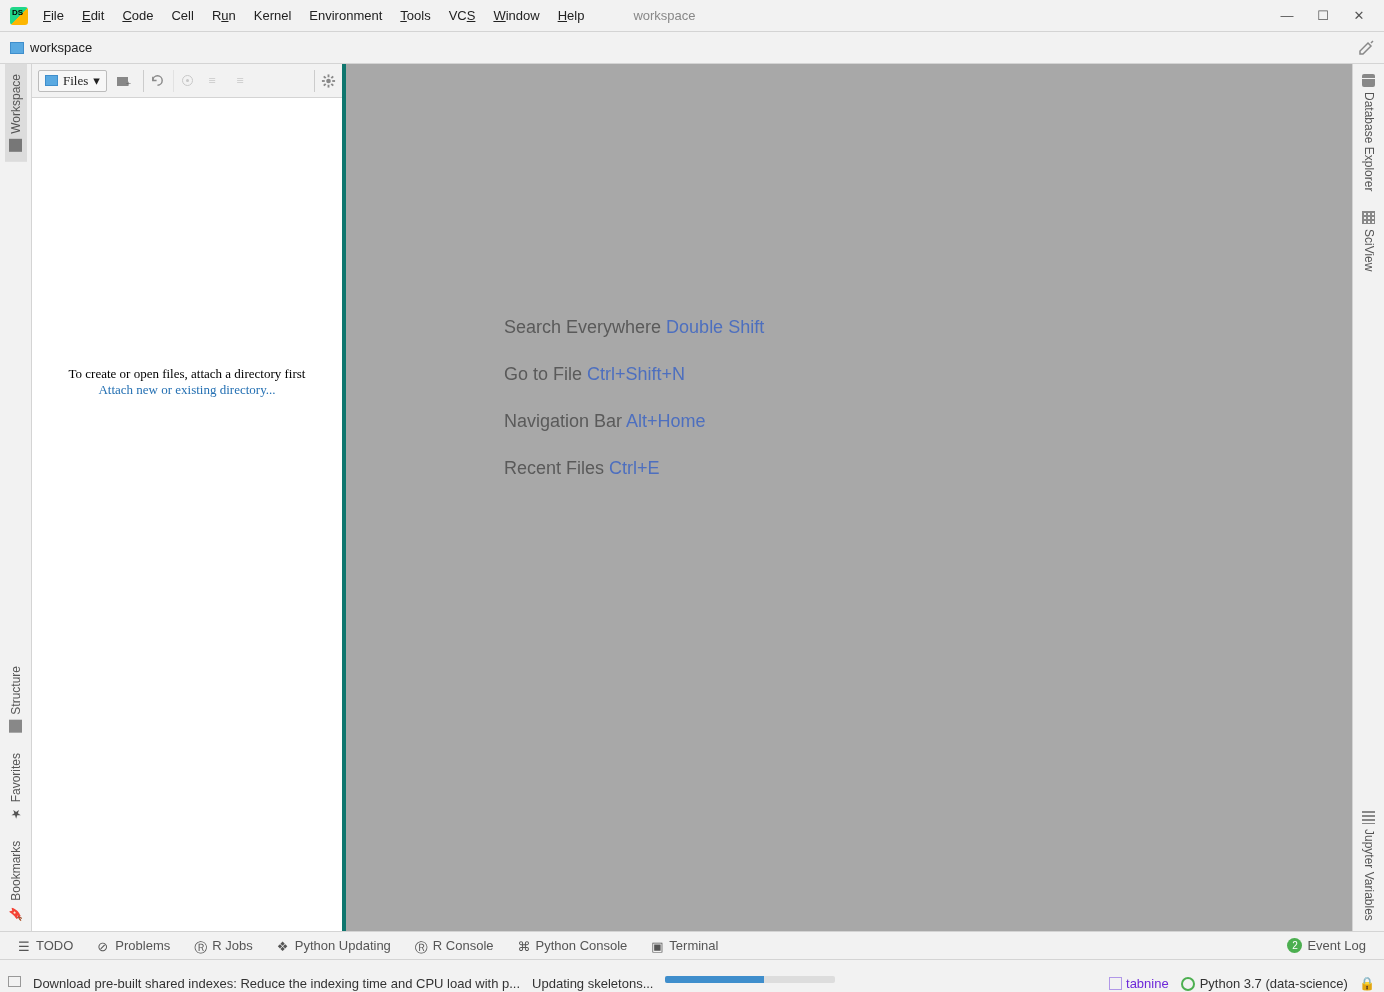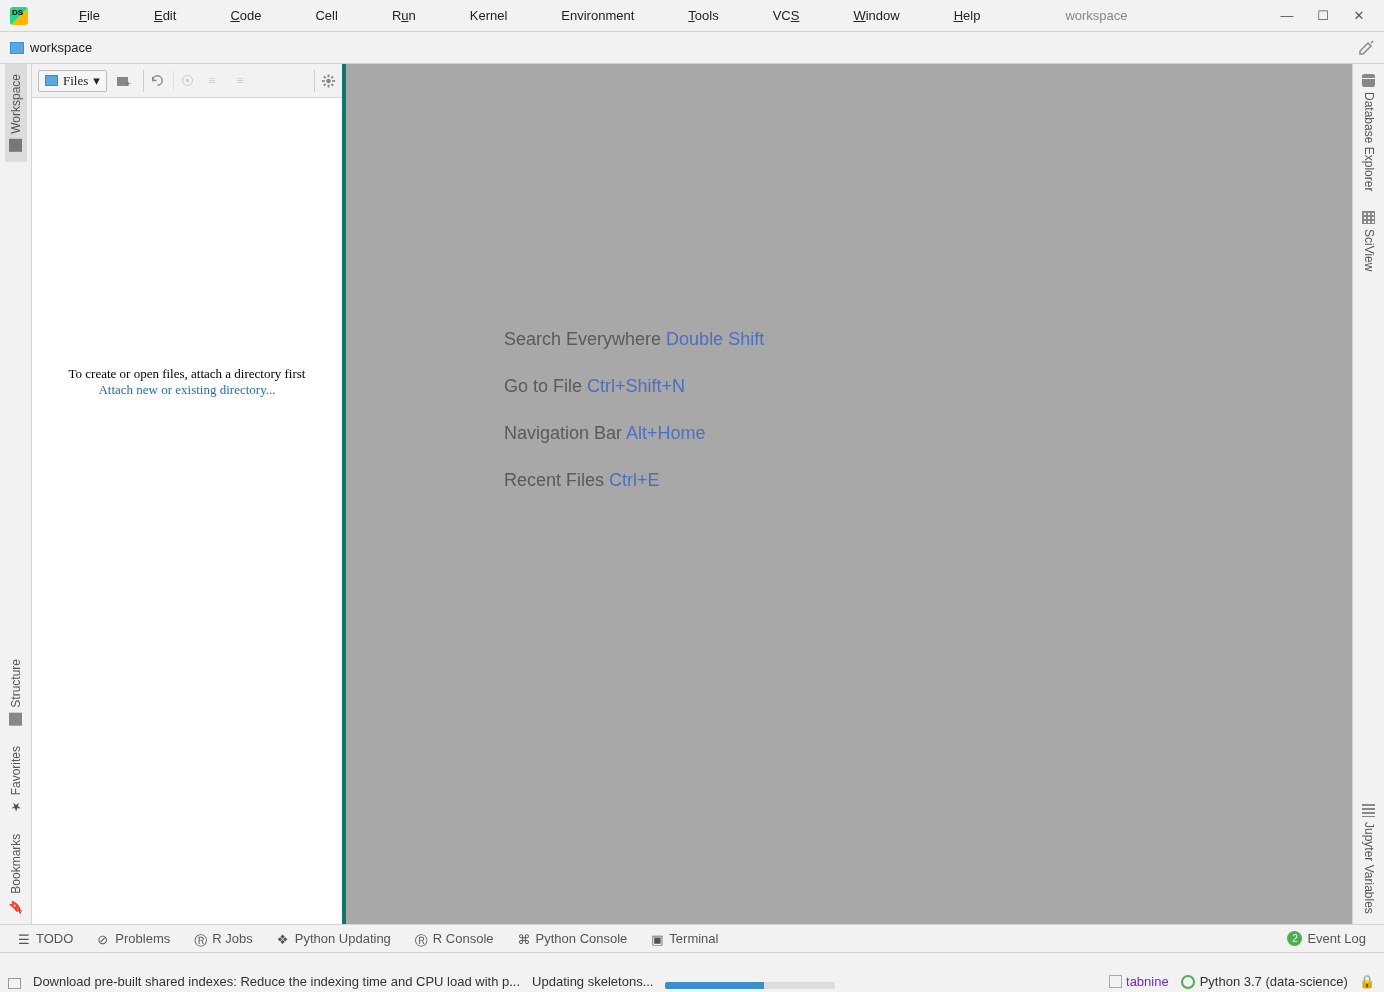--- a/index.html
+++ b/index.html
@@ -15,21 +15,20 @@
   color: #222;
 }
 
 .menubar {
   height: 32px;
   display: flex;
   align-items: center;
   padding: 0 4px;
   background: #f2f2f2;
   border-bottom: 1px solid #d4d4d4;
-  gap: 36px;
 }
 .app-icon {
   width: 18px; height: 18px; margin: 0 6px;
   background: linear-gradient(135deg,#21d789 50%,#fcb602 50%);
   border-radius: 3px;
   position: relative;
 }
 .app-icon::after{content:"DS";position:absolute;top:1px;left:2px;font-size:8px;font-weight:bold;color:#000;}
 .menu-item {
   padding: 4px 9px;
@@ -126,21 +125,21 @@
 
 .editor-area {
   flex:1;
   background:#a8a8a8;
   position:relative;
   color:#5a5a5a;
 }
 .hints {
   position:absolute;
   left:158px;
-  top:262px;
+  top:250px;
   font-size:18px;
   line-height:1.5;
 }
 .hints .row{margin-bottom:20px;}
 .hints .shortcut{color:#4d6fbf;}
 
 
 .bottom-tabs {
   height:28px;
   background:#f2f2f2;
@@ -151,26 +150,26 @@
   gap:4px;
   font-size:13px;
 }
 .btab{display:flex;align-items:center;gap:5px;padding:3px 10px;color:#555;}
 .btab .ic{width:13px;height:13px;display:inline-block;}
 .spacer{flex:1;}
 .badge{background:#4caf50;color:#fff;border-radius:50%;width:15px;height:15px;font-size:10px;display:flex;align-items:center;justify-content:center;}
 
 
 .statusbar {
-  height:40px;
+  height:20px;
   background:#f2f2f2;
   border-top:1px solid #d4d4d4;
   display:flex;
-  align-items:flex-end;
-  padding:3px 8px;
+  align-items:flex-start;
+  padding:16px 8px;
   gap:12px;
   font-size:13px;
   color:#333;
 }
 .statusbar .sq-ic{width:13px;height:11px;border:1px solid #999;}
 .progress{width:170px;height:7px;background:#ddd;border-radius:2px;position:relative;overflow:hidden;}
 .progress .bar{position:absolute;left:0;top:0;height:100%;background:#3f8ecc;}
 .tabnine{color:#6d28d9;display:flex;align-items:center;gap:4px;}
 .tabnine .hex{width:13px;height:13px;border:1.5px solid #b198e8;transform:rotate(0deg);}
 .python-status{display:flex;align-items:center;gap:5px;}

